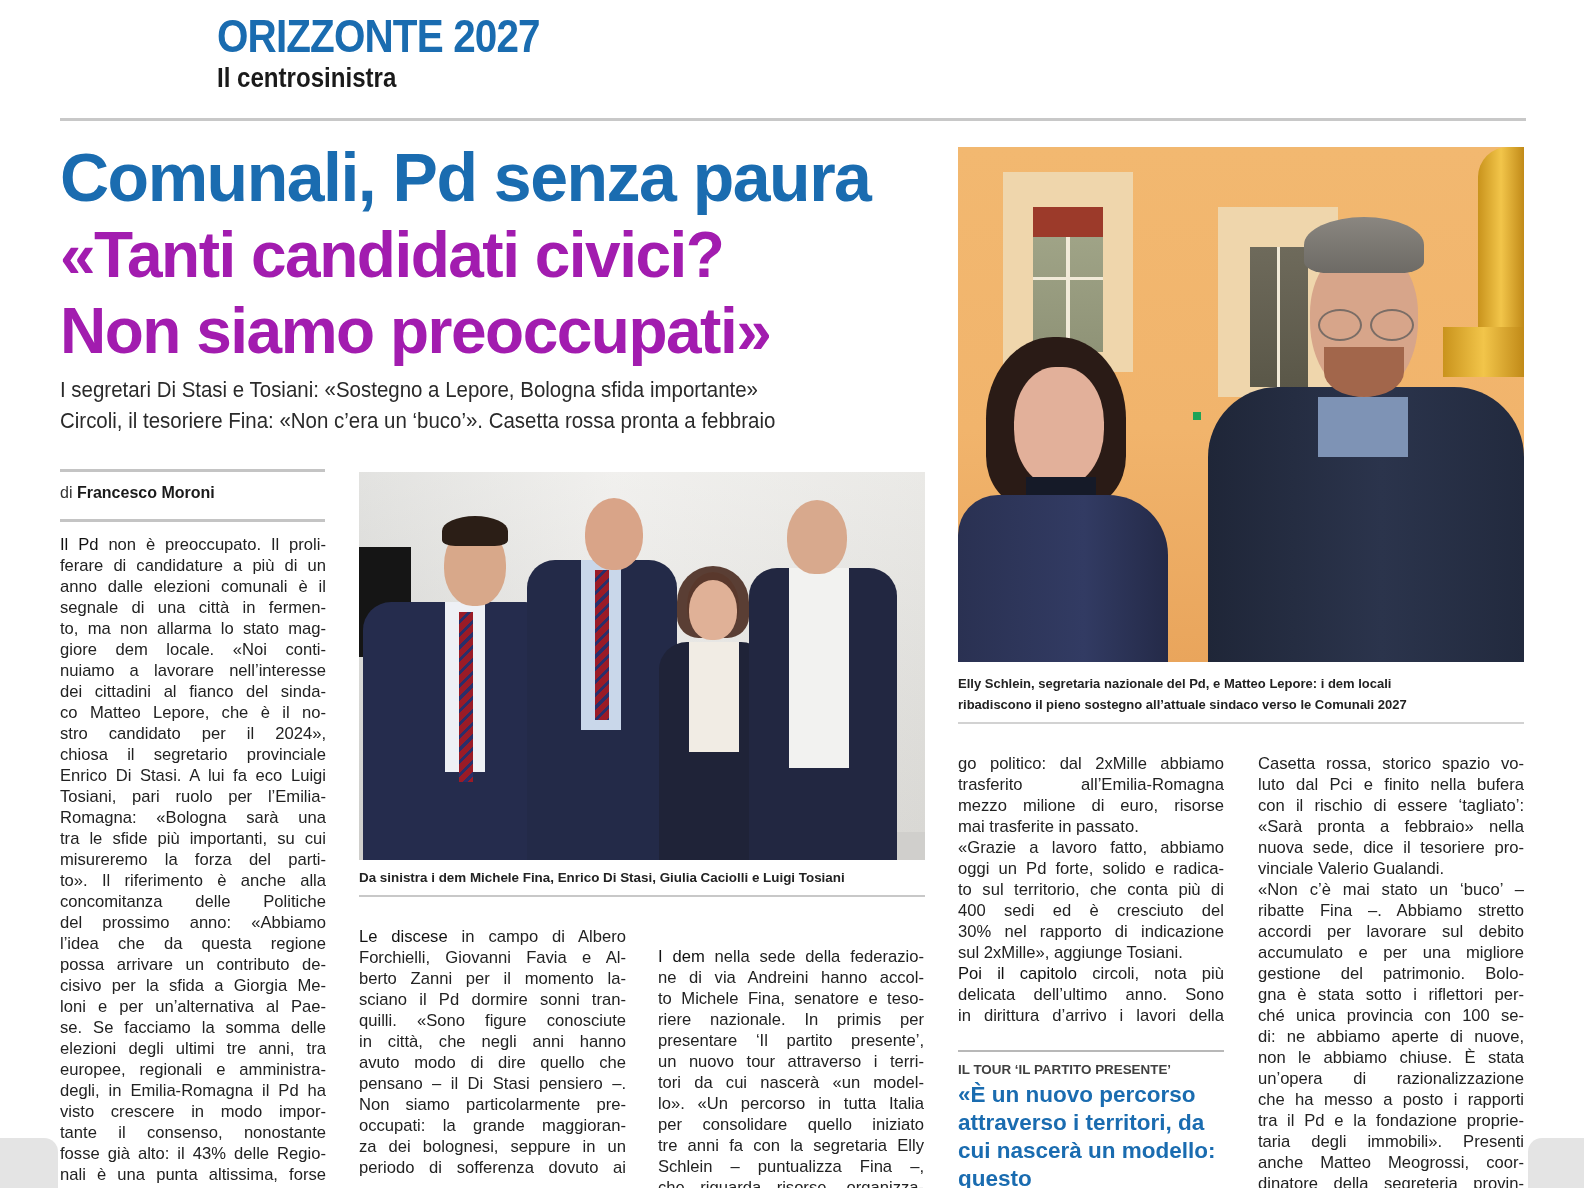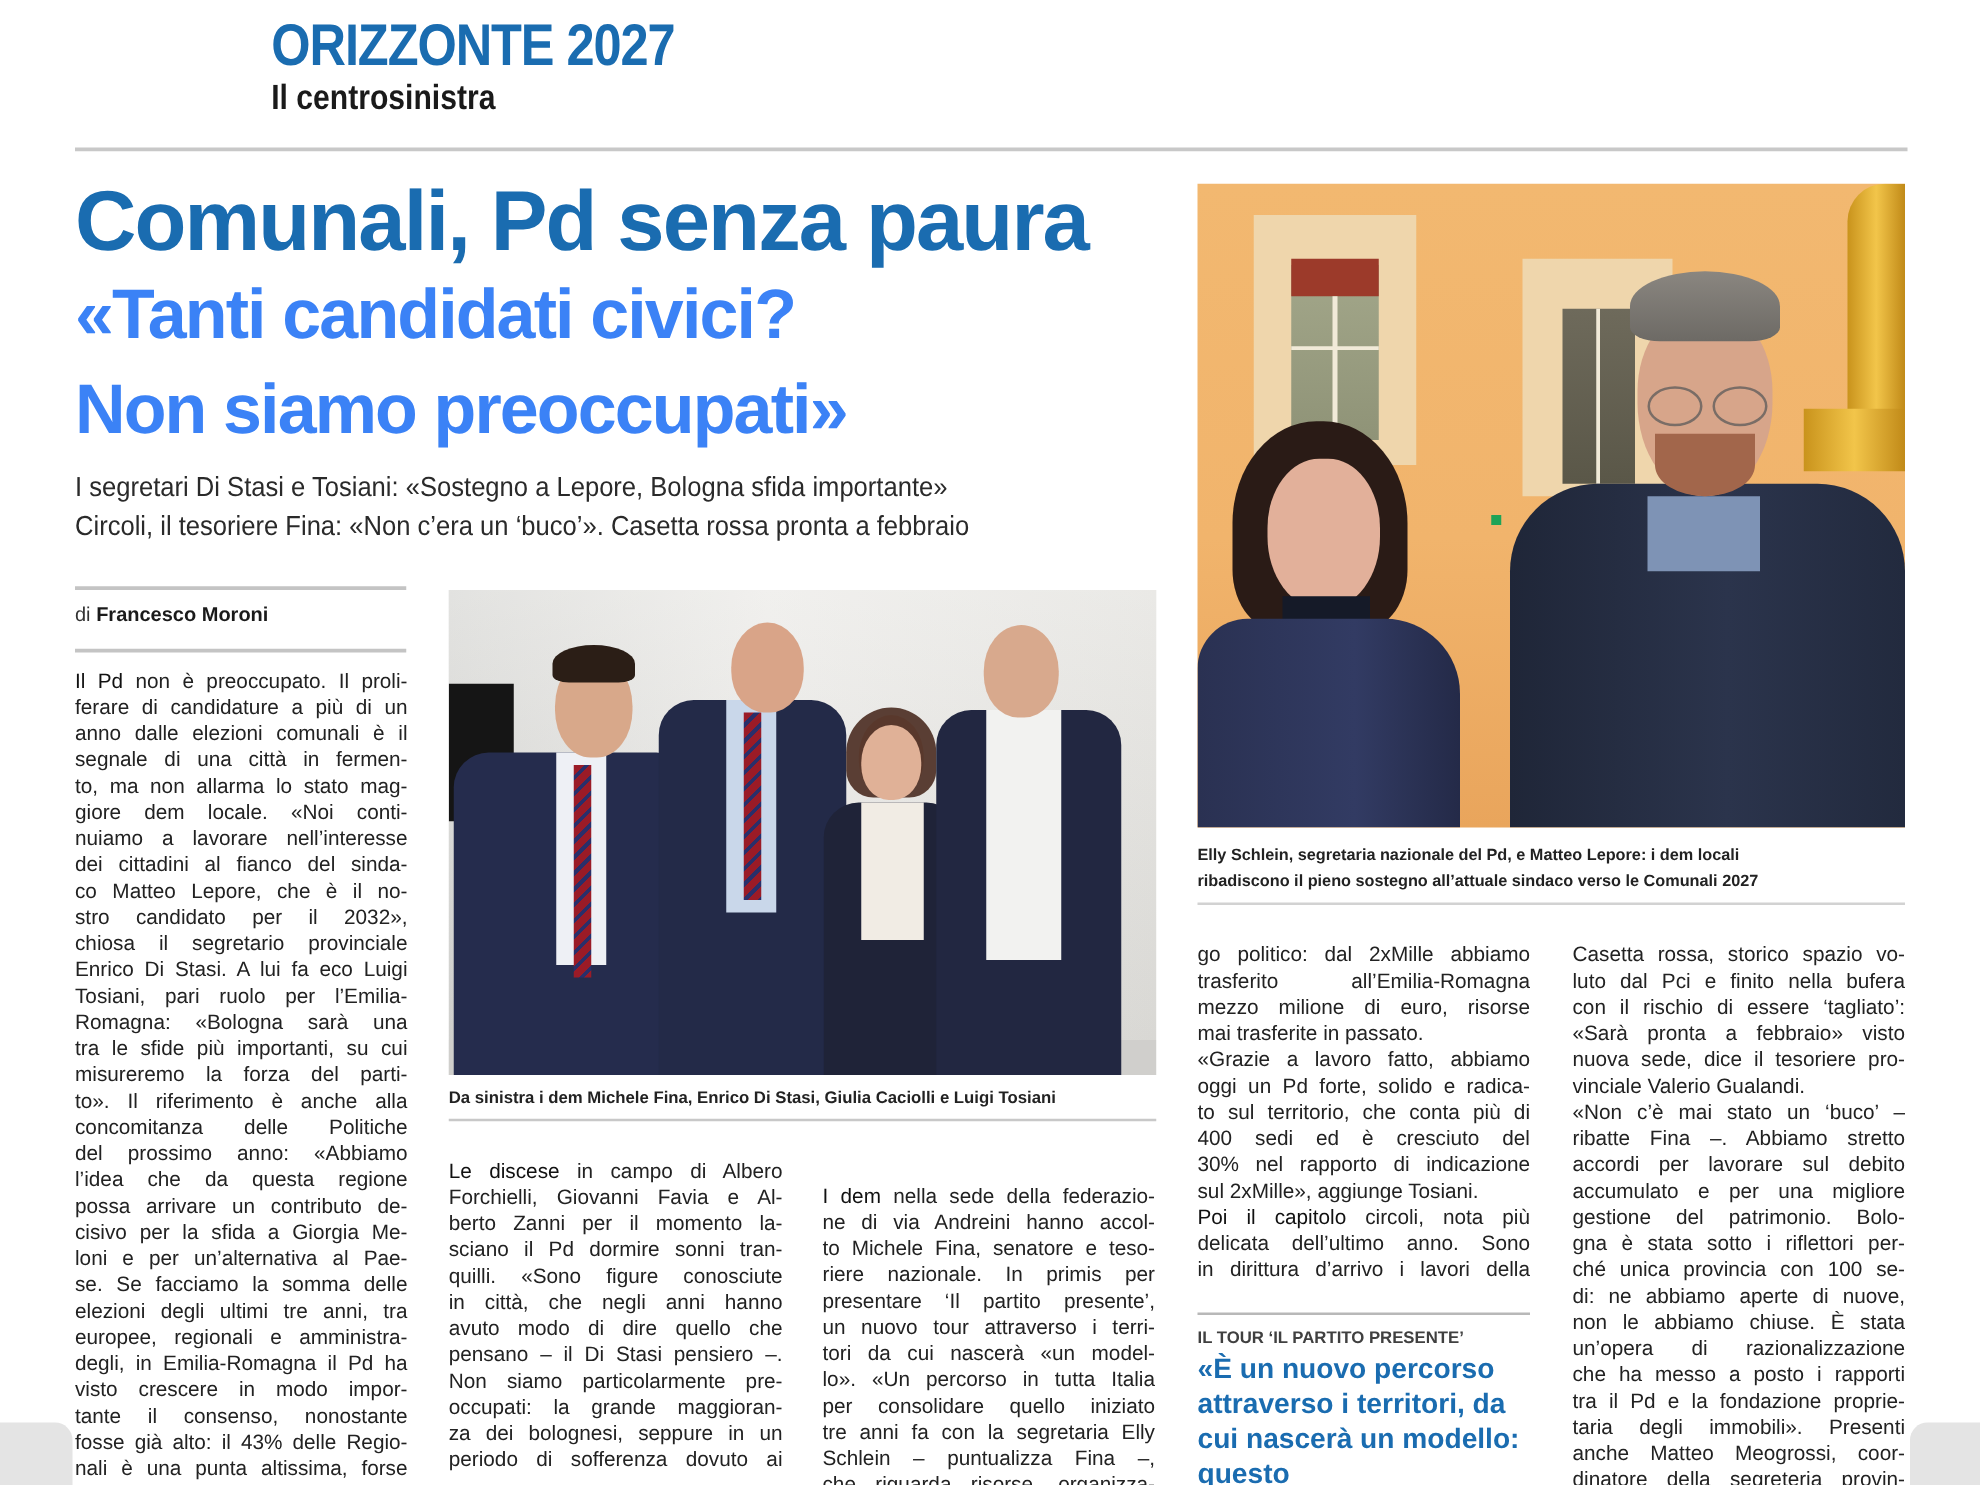--- a/index.html
+++ b/index.html
@@ -4,21 +4,21 @@
 <style>
   * { box-sizing: border-box; margin: 0; padding: 0; }
   html, body { width: 1584px; height: 1188px; overflow: hidden; background: #ffffff; }
   body { position: relative; font-family: "Liberation Sans", sans-serif; color: #1a1a1a; }
 
   .kicker { position: absolute; left: 217px; top: 8px; font-family: "Liberation Sans", sans-serif; font-weight: 700; font-size: 47px; color: #1a6cb0; letter-spacing: -1px; transform: scaleX(0.86); transform-origin: left top; }
   .section { position: absolute; left: 217px; top: 62px; font-weight: 700; font-size: 28px; color: #1a1a1a; transform: scaleX(0.86); transform-origin: left top; }
   .top-rule { position: absolute; left: 60px; top: 118px; width: 1466px; height: 3px; background: #c8c8c8; }
 
   .headline-blue { position: absolute; left: 60px; top: 138px; font-weight: 700; font-size: 68px; color: #1a6cb0; letter-spacing: -1.5px; white-space: nowrap; }
-  .headline-black { position: absolute; left: 60px; font-weight: 700; font-size: 56px; color: #3b82f6; letter-spacing: -1.5px; white-space: nowrap; }
+  .headline-black { position: absolute; left: 60px; font-weight: 700; font-size: 64px; color: #a21caf; letter-spacing: -1.5px; white-space: nowrap; }
   .hb1 { top: 218px; }
   .hb2 { top: 294px; }
 
   .subhead { position: absolute; left: 60px; font-size: 22px; color: #2a2a2a; white-space: nowrap; transform: scaleX(0.93); transform-origin: left top; }
   .sh1 { top: 377px; }
   .sh2 { top: 408px; }
 
   .byline-rule { position: absolute; left: 60px; width: 265px; height: 3px; background: #c4c4c4; }
   .br1 { top: 469px; }
   .br2 { top: 519px; }
@@ -105,21 +105,21 @@
 <div class="col col1" id="c1">
     <span class="line"><b>Il Pd</b><span> non è preoccupato. Il proli-</span></span>
     <span class="line"><span>ferare di candidature a più di un</span></span>
     <span class="line"><span>anno dalle elezioni comunali è il</span></span>
     <span class="line"><span>segnale di una città in fermen-</span></span>
     <span class="line"><span>to, ma non allarma lo stato mag-</span></span>
     <span class="line"><span>giore dem locale. «Noi conti-</span></span>
     <span class="line"><span>nuiamo a lavorare nell’interesse</span></span>
     <span class="line"><span>dei cittadini al fianco del sinda-</span></span>
     <span class="line"><span>co Matteo Lepore, che è il no-</span></span>
-    <span class="line"><span>stro candidato per il 2032»,</span></span>
+    <span class="line"><span>stro candidato per il 2024»,</span></span>
     <span class="line"><span>chiosa il segretario provinciale</span></span>
     <span class="line"><span>Enrico Di Stasi. A lui fa eco Luigi</span></span>
     <span class="line"><span>Tosiani, pari ruolo per l’Emilia-</span></span>
     <span class="line"><span>Romagna: «Bologna sarà una</span></span>
     <span class="line"><span>tra le sfide più importanti, su cui</span></span>
     <span class="line"><span>misureremo la forza del parti-</span></span>
     <span class="line"><span>to». Il riferimento è anche alla</span></span>
     <span class="line"><span>concomitanza delle Politiche</span></span>
     <span class="line"><span>del prossimo anno: «Abbiamo</span></span>
     <span class="line"><span>l’idea che da questa regione</span></span>
@@ -234,21 +234,21 @@
     <span class="line"><span>30% nel rapporto di indicazione</span></span>
     <span class="line last"><span>sul 2xMille», aggiunge Tosiani.</span></span>
     <span class="line"><b>Poi il capitolo</b><span> circoli, nota più</span></span>
     <span class="line"><span>delicata dell’ultimo anno. Sono</span></span>
     <span class="line"><span>in dirittura d’arrivo i lavori della</span></span>
   </div>
 <div class="col col5" id="c5">
     <span class="line"><span>Casetta rossa, storico spazio vo-</span></span>
     <span class="line"><span>luto dal Pci e finito nella bufera</span></span>
     <span class="line"><span>con il rischio di essere ‘tagliato’:</span></span>
-    <span class="line"><span>«Sarà pronta a febbraio» visto</span></span>
+    <span class="line"><span>«Sarà pronta a febbraio» nella</span></span>
     <span class="line"><span>nuova sede, dice il tesoriere pro-</span></span>
     <span class="line last"><span>vinciale Valerio Gualandi.</span></span>
     <span class="line"><span>«Non c’è mai stato un ‘buco’ –</span></span>
     <span class="line"><span>ribatte Fina –. Abbiamo stretto</span></span>
     <span class="line"><span>accordi per lavorare sul debito</span></span>
     <span class="line"><span>accumulato e per una migliore</span></span>
     <span class="line"><span>gestione del patrimonio. Bolo-</span></span>
     <span class="line"><span>gna è stata sotto i riflettori per-</span></span>
     <span class="line"><span>ché unica provincia con 100 se-</span></span>
     <span class="line"><span>di: ne abbiamo aperte di nuove,</span></span>

